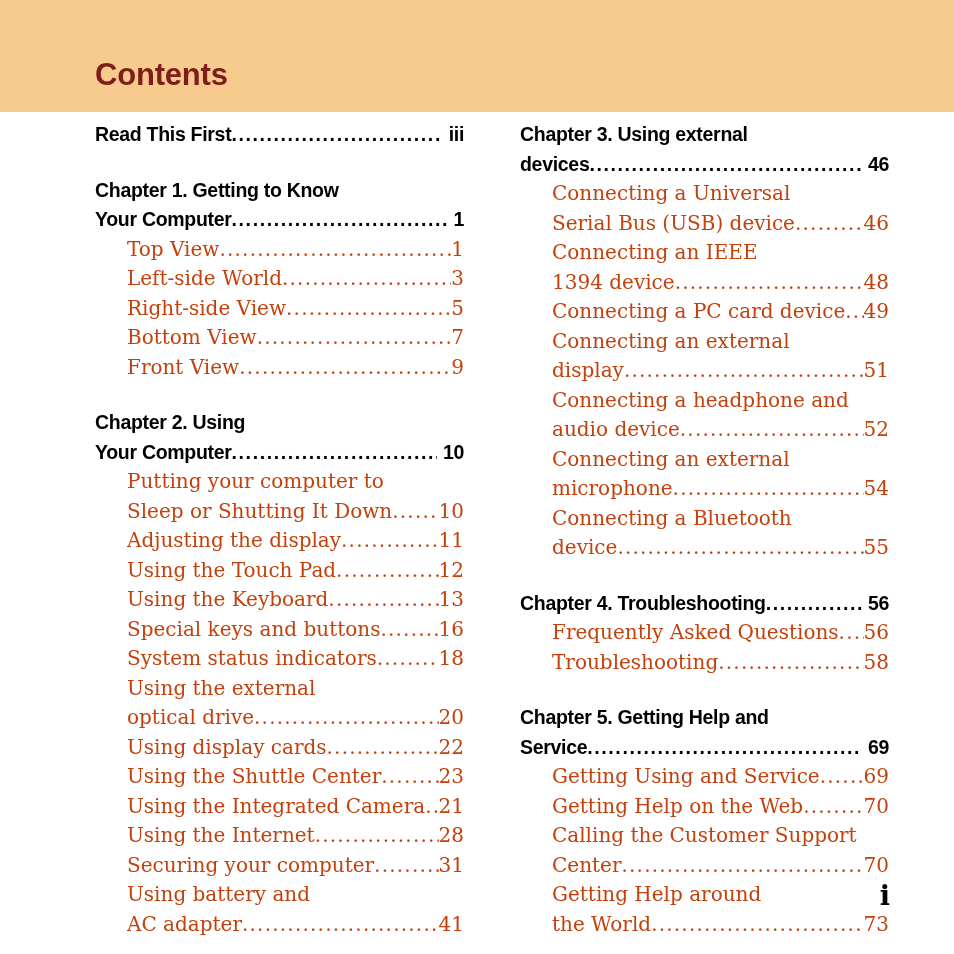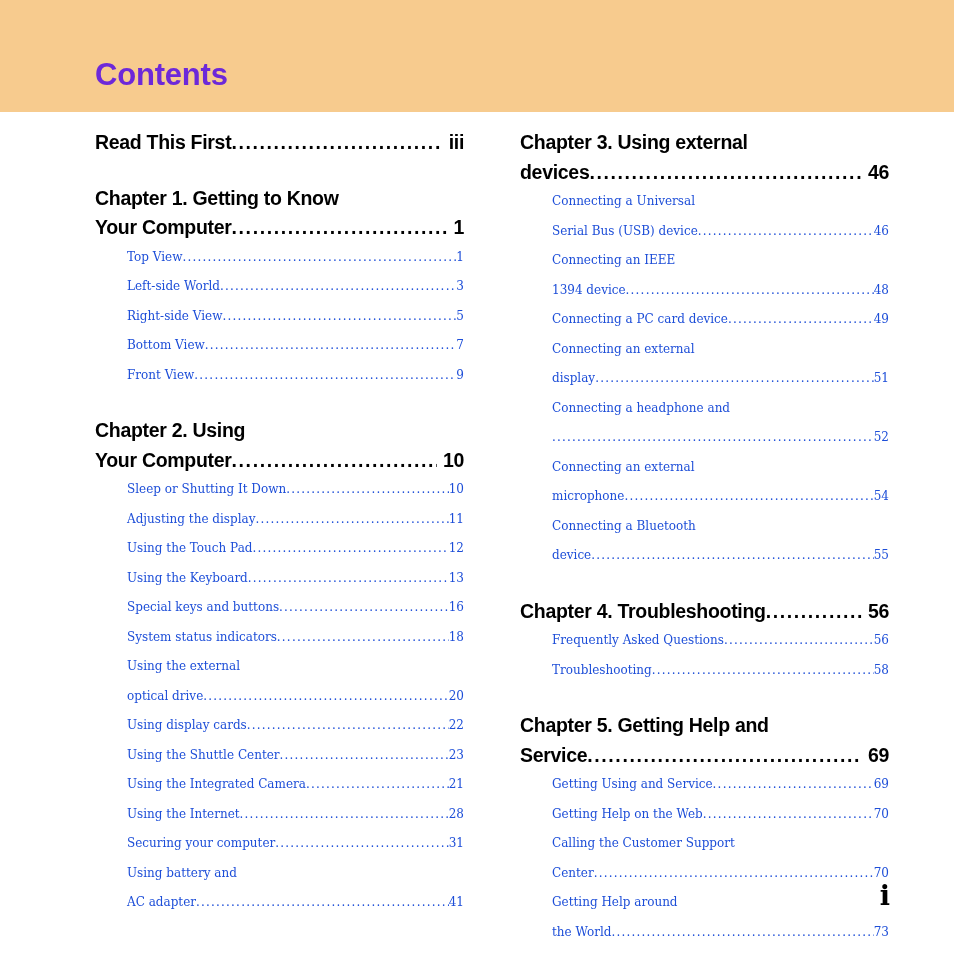--- a/index.html
+++ b/index.html
@@ -26,35 +26,35 @@
     background: #f7cb8e;
   }
   #page-title {
     position: absolute;
     left: 95px;
     top: 57px;
     font-family: "Liberation Sans", sans-serif;
     font-weight: bold;
     font-size: 31px;
     line-height: 36px;
-    color: #6d28d9;
+    color: #7f1d1d;
     letter-spacing: -0.2px;
   }
 
   
   #toc-body {
     position: absolute;
     left: 0;
     top: 112px;
     width: 954px;
     height: 760px;
   }
   .toc-column {
     position: absolute;
-    top: 16px;
+    top: 8px;
   }
   #toc-column-left  { left: 95px;  width: 369px; }
   #toc-column-right { left: 520px; width: 369px; }
 
   
   .toc-entry {
     position: relative;
     margin: 0;
     padding: 0;
   }
@@ -66,23 +66,23 @@
     letter-spacing: -0.3px;
     color: #000000;
     margin-top: 26px;
   }
   .toc-entry.chapter:first-child {
     margin-top: 0;
   }
   .toc-entry.sub {
     font-family: "DejaVu Serif", "Liberation Serif", serif;
     font-weight: normal;
-    font-size: 12px;
+    font-size: 20px;
     line-height: 29.5px;
-    color: #1d4ed8;
+    color: #c2410c;
     padding-left: 32px;
   }
 
   
   .toc-line {
     display: flex;
     align-items: baseline;
     white-space: nowrap;
     width: 100%;
   }
@@ -185,20 +185,23 @@
         <div class="toc-line plain">
           <span class="label">Chapter 2. Using</span>
         </div>
         <div class="toc-line">
           <span class="label">Your Computer</span>
           <span class="leader">........................................................................................................................</span>
           <span class="pageno">10</span>
         </div>
       </div>
       <div class="toc-entry sub">
+        <div class="toc-line plain">
+          <span class="label">Putting your computer to</span>
+        </div>
         <div class="toc-line">
           <span class="label">Sleep or Shutting It Down</span>
           <span class="leader">........................................................................................................................</span>
           <span class="pageno">10</span>
         </div>
       </div>
       <div class="toc-entry sub">
         <div class="toc-line">
           <span class="label">Adjusting the display</span>
           <span class="leader">........................................................................................................................</span>
@@ -335,20 +338,21 @@
           <span class="label">display</span>
           <span class="leader">........................................................................................................................</span>
           <span class="pageno">51</span>
         </div>
       </div>
       <div class="toc-entry sub">
         <div class="toc-line plain">
           <span class="label">Connecting a headphone and</span>
         </div>
         <div class="toc-line">
+          <span class="label">audio device</span>
           <span class="leader">........................................................................................................................</span>
           <span class="pageno">52</span>
         </div>
       </div>
       <div class="toc-entry sub">
         <div class="toc-line plain">
           <span class="label">Connecting an external</span>
         </div>
         <div class="toc-line">
           <span class="label">microphone</span>

